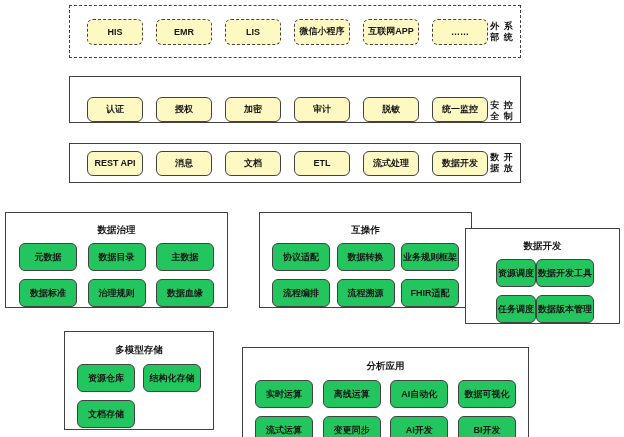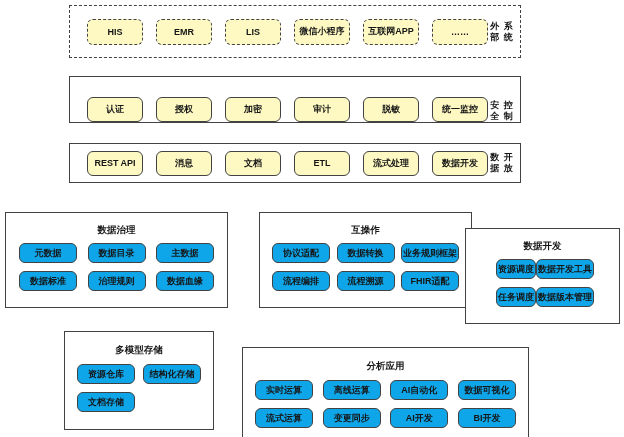--- a/index.html
+++ b/index.html
@@ -46,25 +46,25 @@
     background:#fff;
   }
   .panel-title{
     text-align:center;font-size:9.5px;font-weight:600;
     margin-top:11px;line-height:11px;
   }
   .panel-bottom .panel-title{margin-top:13px;font-family:Liberation Mono, monospace;}
   .prow{display:flex;justify-content:space-between;margin-top:8px;}
   .panel-bottom .prow:first-of-type{margin-top:9px;}
   .pbox{
-    width:58px;height:20px;
+    width:58px;height:28px;
     border:1px solid #424242;border-radius:6px;
     display:flex;align-items:center;justify-content:center;
     font-size:9px;font-weight:600;white-space:nowrap;
-    box-sizing:border-box;padding:0 1px;background:#0ea5e9;
+    box-sizing:border-box;padding:0 1px;background:#22c55e;
   }
   .panel-gov{left:5px;top:212px;width:223px;height:96px;padding:0 13px;}
   .panel-interop{left:236px;top:212px;width:213px;height:96px;padding:0 12px;margin-left:23px;}
   .panel-dev{left:465px;top:228px;width:155px;height:96px;padding:0 30px;}
   .panel-storage{left:64px;top:331px;width:150px;height:99px;padding:0 12px;}
   .panel-analytics{left:242px;top:347px;width:287px;height:100px;padding:0 12px;}
 </style>
 </head>
 <body>
 

